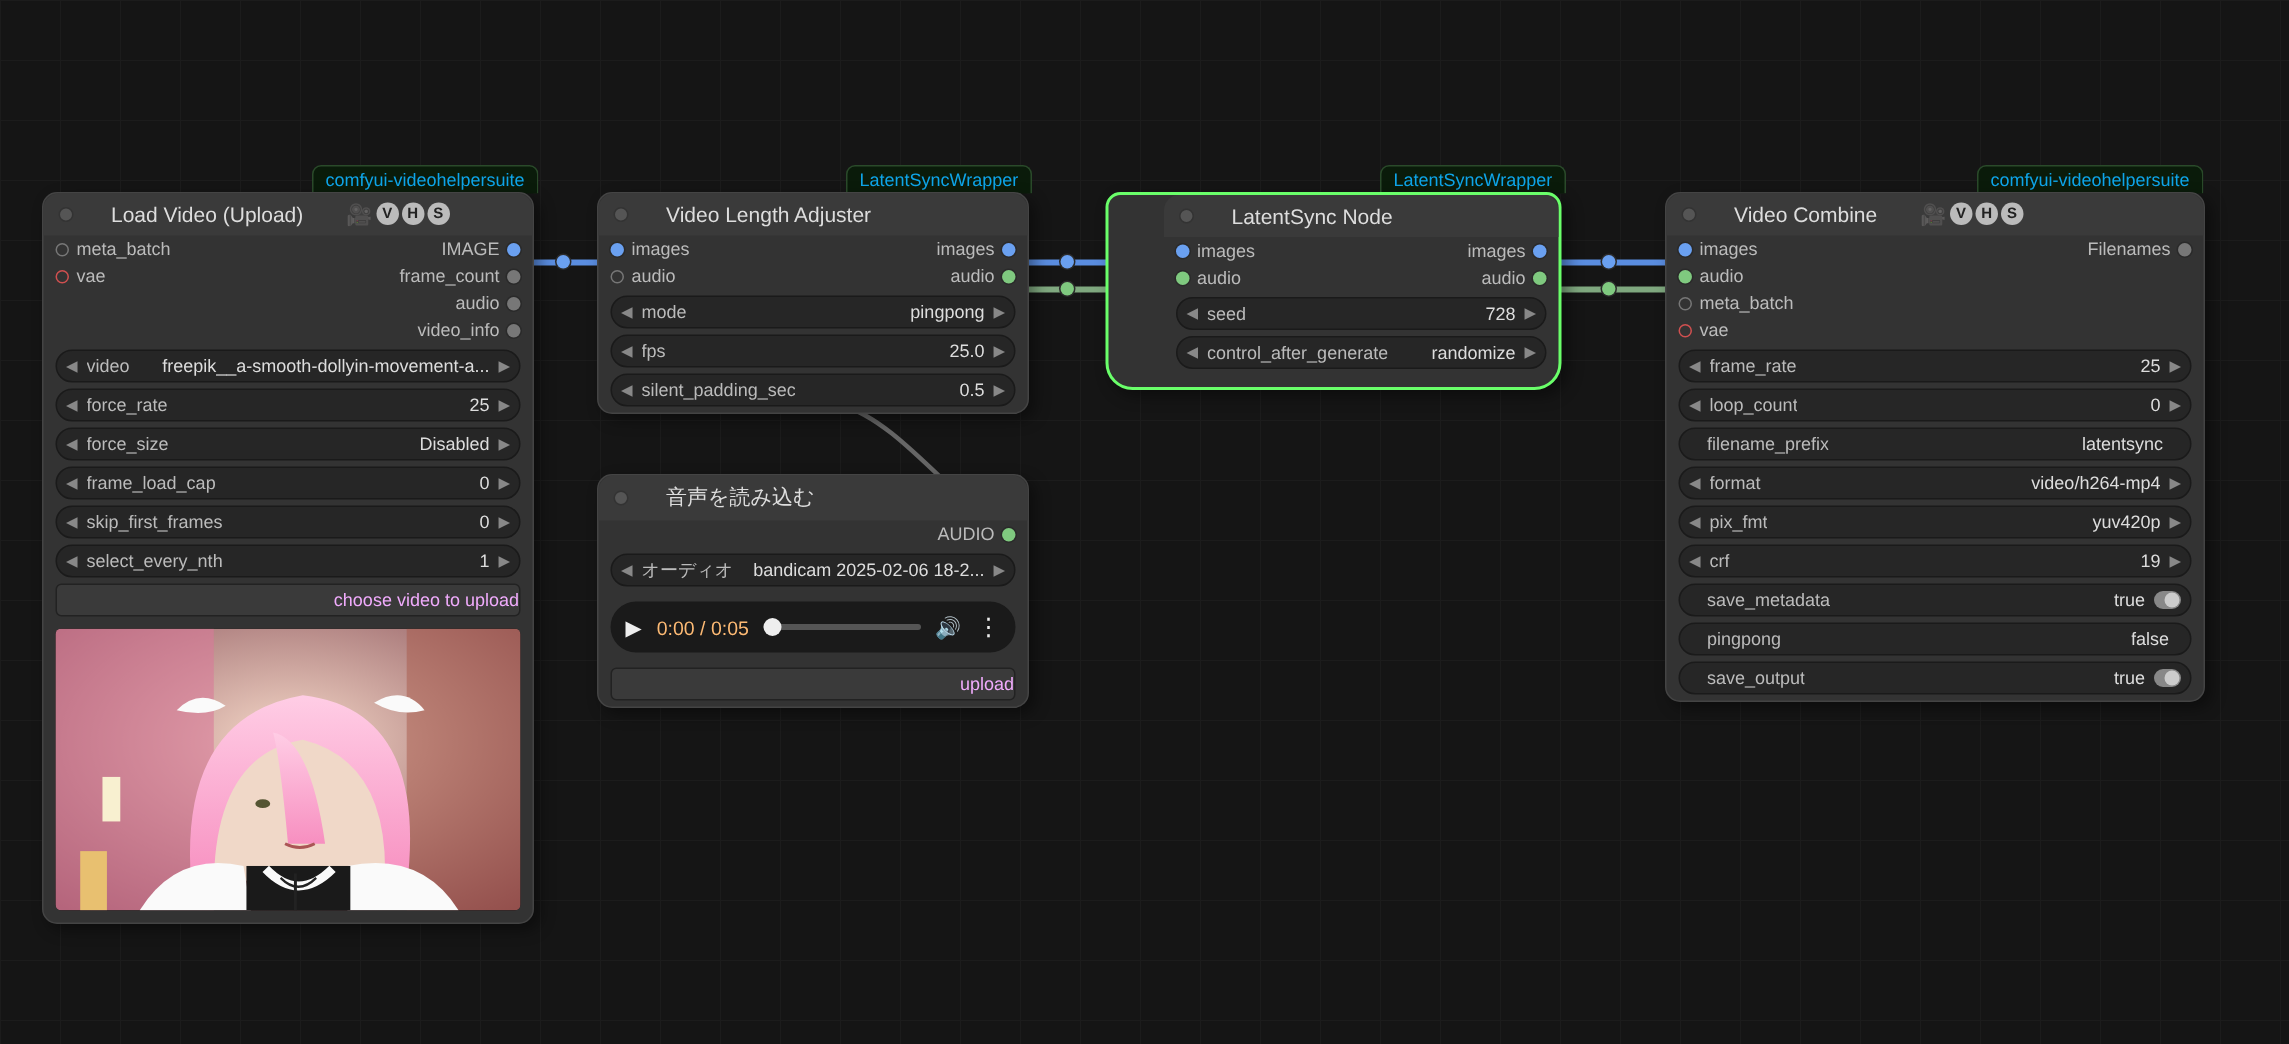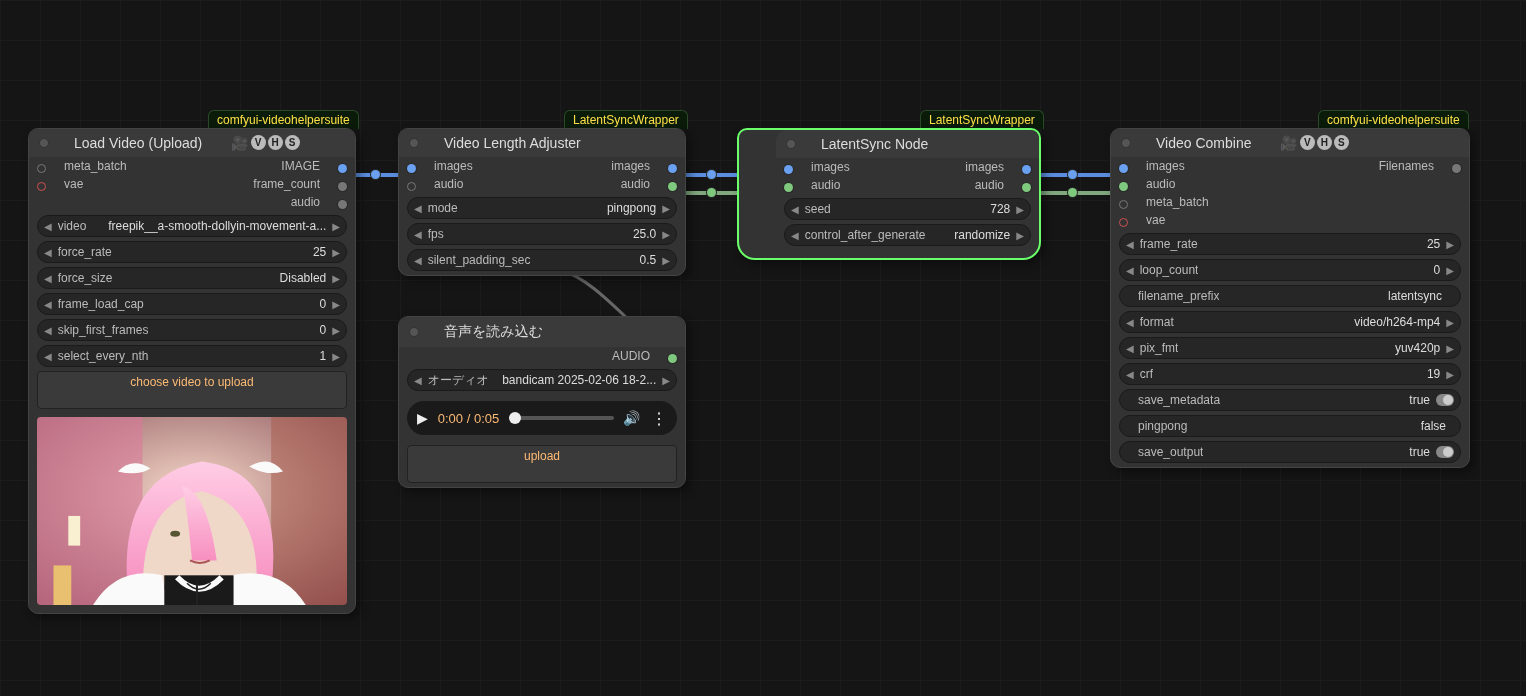--- a/index.html
+++ b/index.html
@@ -14,21 +14,21 @@
     font-size: 13px;
     color: #ccc;
     position: relative;
     overflow: hidden;
     width: 1526px;
     height: 696px;
   }
   .badge {
     position: absolute;
     background: #0a1b0a;
-    color: #fde047;
+    color: #0ea5e9;
     font-size: 12px;
     padding: 2px 8px;
     border-radius: 6px 6px 0 0;
     border: 1px solid #2a4a2a;
     border-bottom: none;
     height: 19px;
     line-height: 15px;
     z-index: 1;
   }
   .node {
@@ -61,21 +61,21 @@
     width:15px;height:15px;border-radius:50%;
     background:#bbb; color:#222; font-size:10px; font-weight:bold;
   }
   .io-row {
     display: flex; justify-content: space-between; align-items: center;
     padding: 2px 8px;
     font-size: 12px;
     color: #bbb;
     height: 18px;
   }
-  .io-left, .io-right { display: flex; align-items: flex-end; gap: 18px; }
+  .io-left, .io-right { display: flex; align-items: center; gap: 5px; }
   .socket {
     width: 9px; height: 9px; border-radius: 50%;
     display: inline-block;
   }
   .s-blue { background:#6aa0f0; box-shadow:0 0 0 1px #2a2a2a;}
   .s-grey { background:#777; box-shadow:0 0 0 1px #2a2a2a;}
   .s-green{ background:#7fc97f; box-shadow:0 0 0 1px #2a2a2a;}
   .s-hollow { background:transparent; border:1px solid #777; box-shadow:none;}
   .s-hollow-red{ background:transparent; border:1px solid #d05050; box-shadow:none;}
   .widgets { padding: 4px 8px; display:flex; flex-direction:column; gap:4px; }
@@ -88,21 +88,21 @@
     padding: 0 6px;
     color: #bbb; font-size: 12px;
     justify-content: space-between;
     gap: 6px;
   }
   .widget .arrow { color:#888; font-size:10px; user-select:none; cursor:pointer;}
   .widget .wlabel { flex:0 0 auto; white-space:nowrap; overflow:hidden; text-overflow:ellipsis;}
   .widget .wval { color:#ddd; margin-left:auto; white-space:nowrap; overflow:hidden; text-overflow:ellipsis;}
   .btn {
     background:#3a3a3a; border:1px solid #222; border-radius:4px;
-    color:#fdba74; text-align:center; height:38px; line-height:20px;
+    color:#f0abfc; text-align:right; height:22px; line-height:20px;
     font-size:12px;
   }
   .preview {
     margin: 4px 8px 8px 8px;
     border-radius:4px; overflow:hidden;
     height: 188px;
     position:relative;
     background:#111;
   }
   .preview-img { width:100%; height:100%; }
@@ -175,20 +175,27 @@
       </span>
     <span class="io-right">
         <span>frame_count</span>
         <span class="socket s-grey"></span>
       </span>
     </div>
   <div class="io-row">
       <span></span>
       <span class="io-right">
         <span>audio</span>
+        <span class="socket s-grey"></span>
+      </span>
+    </div>
+  <div class="io-row">
+      <span></span>
+      <span class="io-right">
+        <span>video_info</span>
         <span class="socket s-grey"></span>
       </span>
     </div>
   <div class="widgets">
     <div class="widget">
         <span class="arrow">◀</span>
         <span class="wlabel">video</span>
         <span class="wval">freepik__a-smooth-dollyin-movement-a...</span>
         <span class="arrow">▶</span>
       </div>

